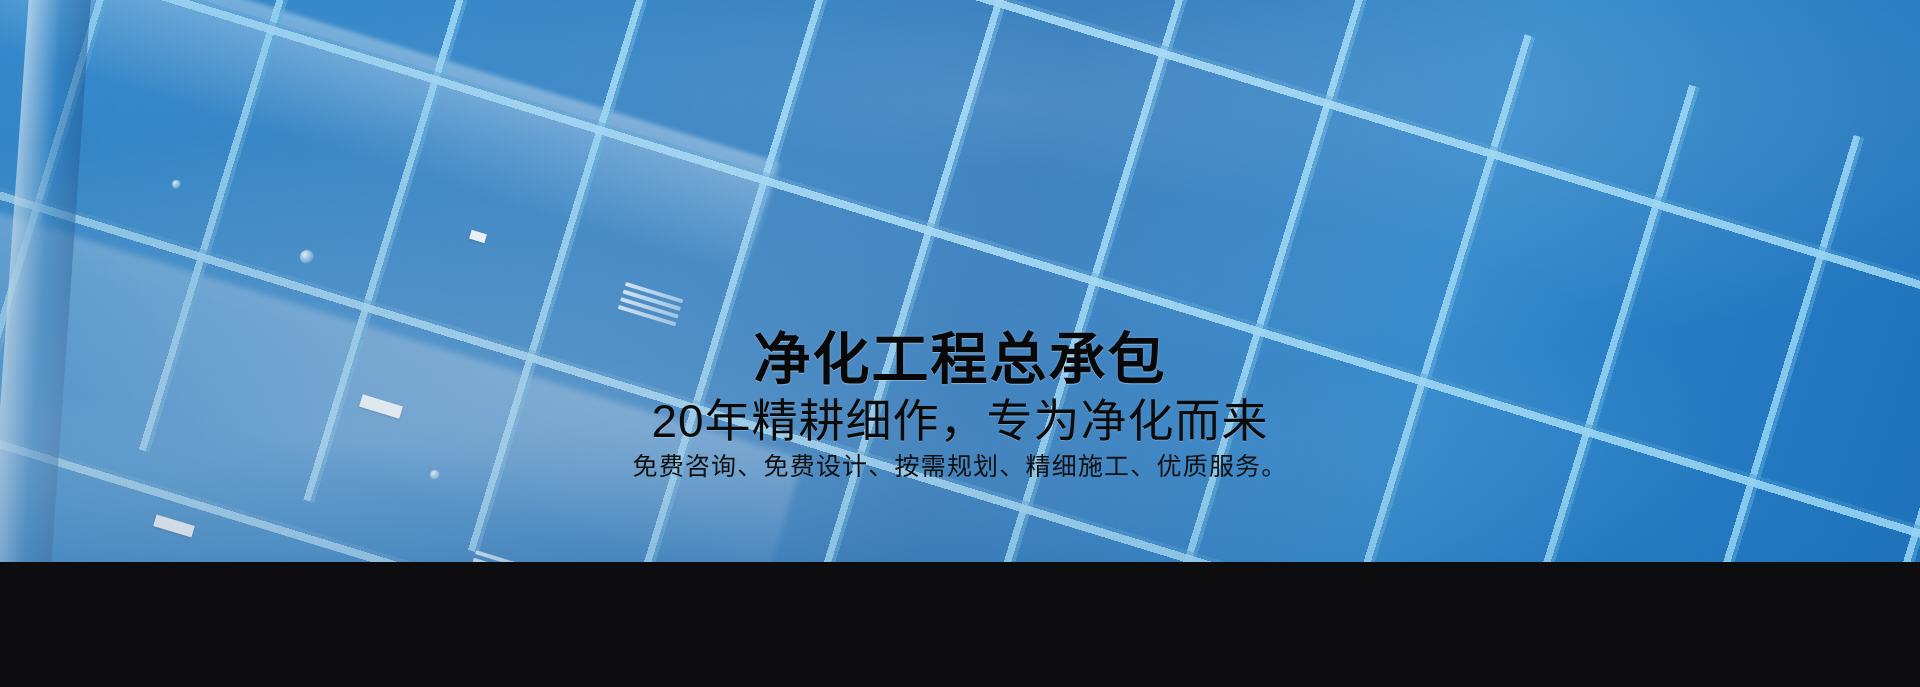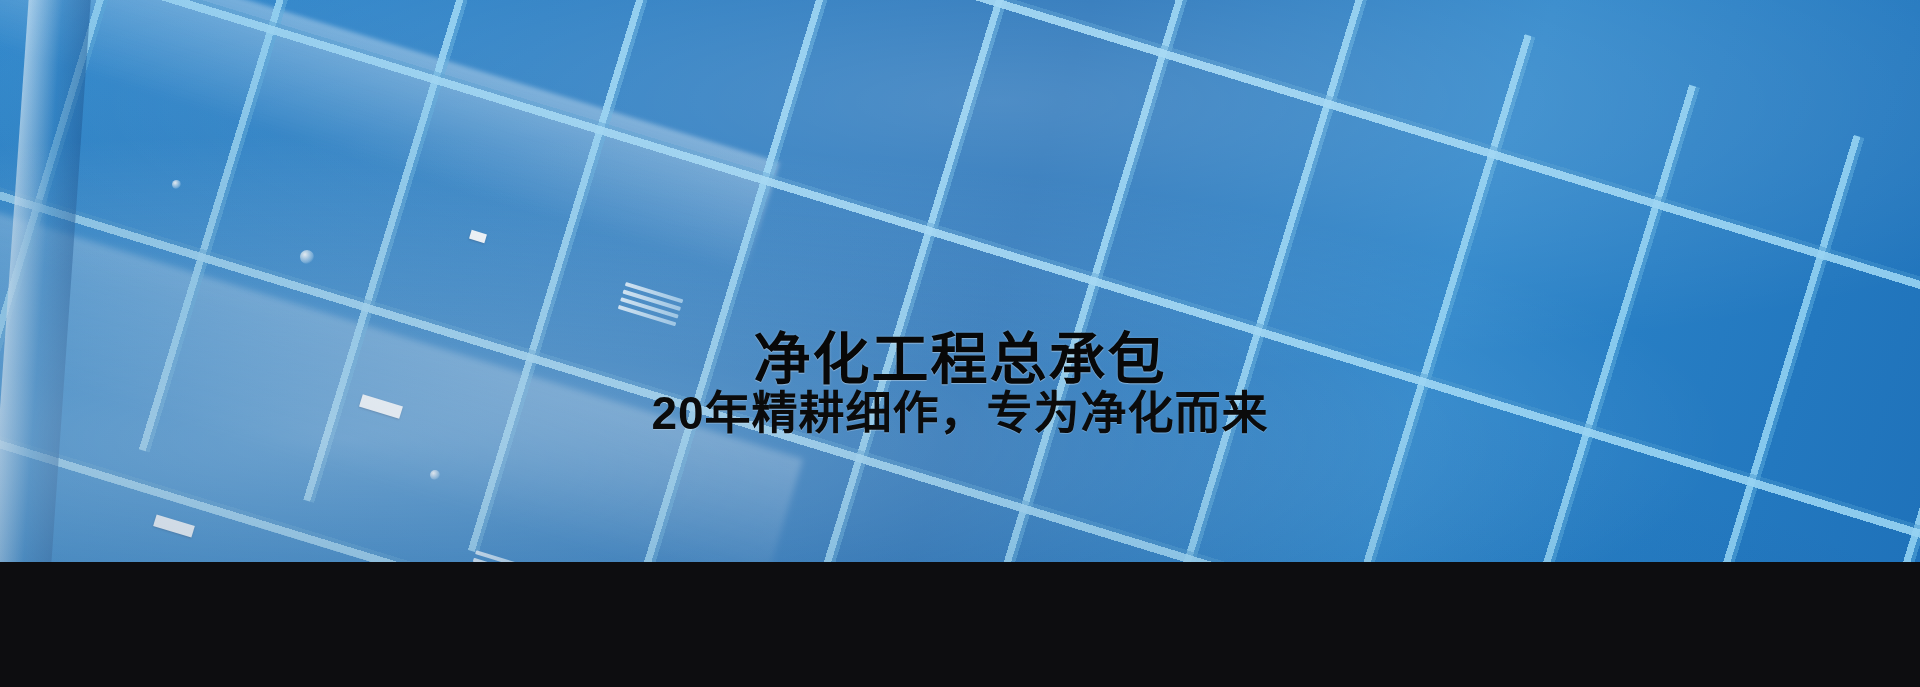--- a/index.html
+++ b/index.html
@@ -253,22 +253,22 @@
     text-align:center; z-index:40;
     pointer-events:none;
   }
   #headline {
     font-size:57px; line-height:1.02; font-weight:700; color:#080808;
     letter-spacing:2px;
     text-shadow:0 1px 0 rgba(255,255,255,.28), 0 0 3px rgba(255,255,255,.22);
     white-space:nowrap;
   }
   #subline {
-    margin-top:1px;
-    font-size:46px; line-height:1.05; font-weight:700; color:#0b0b0b;
+    margin-top:9px;
+    font-size:46px; line-height:1.05; font-weight:400; color:#0b0b0b;
     letter-spacing:1px;
     text-shadow:0 1px 0 rgba(255,255,255,.22);
     white-space:nowrap;
   }
   #tagline {
     margin-top:8px;
     font-size:25px; line-height:1.1; font-weight:400; color:#111111;
     letter-spacing:1.2px;
     white-space:nowrap;
   }
@@ -344,15 +344,16 @@
       </div>
     <div class="darken"></div>
   </div>
 
   <div class="layer" id="haze"></div>
   <div class="layer" id="vignette"></div>
 
   <div id="copy">
     <div id="headline">净化工程总承包</div>
     <div id="subline">20年精耕细作，专为净化而来</div>
+    <div id="tagline">免费咨询、免费设计、按需规划、精细施工、优质服务。</div>
   </div>
 
 </div>
 
 </body></html>

